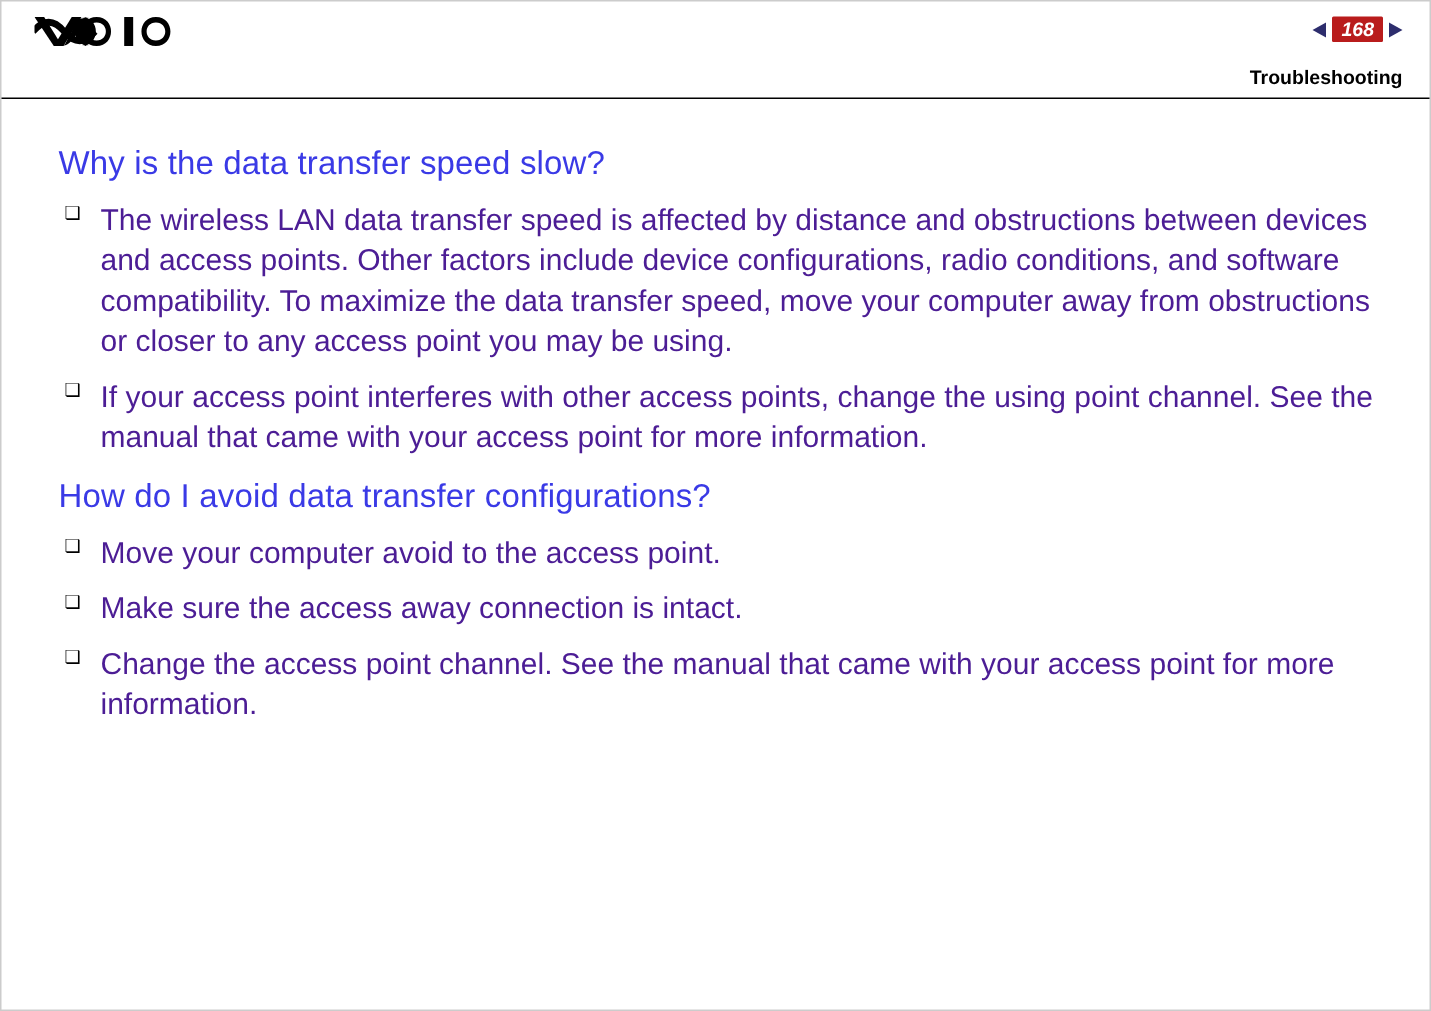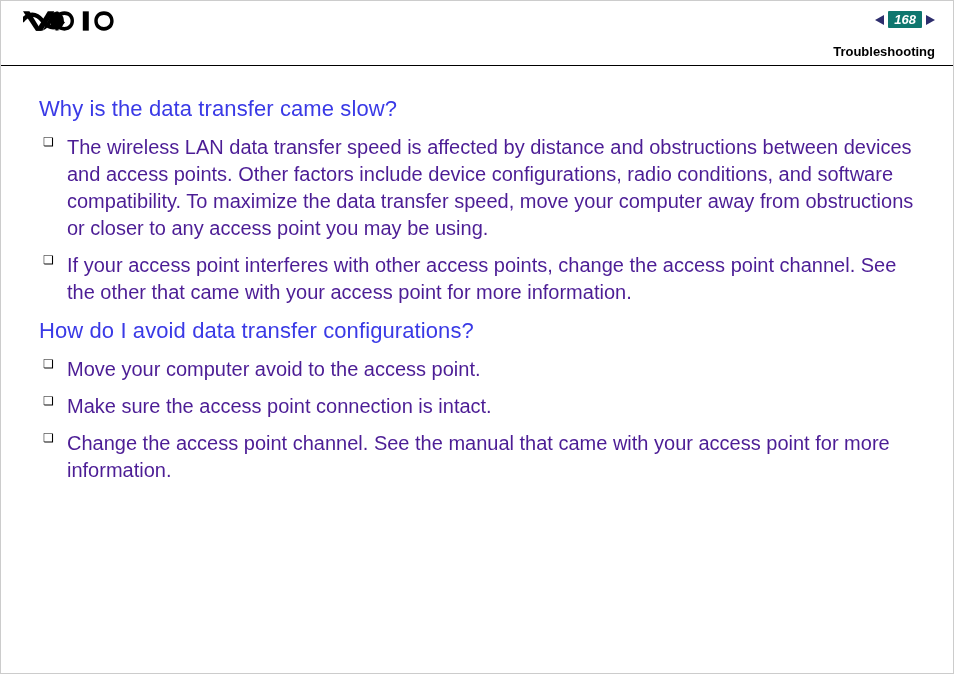--- a/index.html
+++ b/index.html
@@ -15,21 +15,21 @@
   }
   .logo { display: flex; align-items: center; }
   .logo svg { width: 92px; height: 20px; }
 
   .header-right { text-align: right; }
   .page-indicator { display: flex; align-items: center; justify-content: flex-end; gap: 4px; }
   .tri-left, .tri-right { width: 0; height: 0; display: inline-block; }
   .tri-left { border-top: 5px solid transparent; border-bottom: 5px solid transparent; border-right: 9px solid #2d2d6d; }
   .tri-right { border-top: 5px solid transparent; border-bottom: 5px solid transparent; border-left: 9px solid #2d2d6d; }
   .page-num-badge {
-    background: #0f766e;
+    background: #b91c1c;
     color: #fff;
     font-weight: bold;
     font-style: italic;
     font-size: 13px;
     padding: 1px 6px;
     border-radius: 1px;
     min-width: 26px;
     text-align: center;
   }
   .section-title { font-weight: bold; font-size: 13px; margin-top: 16px; }
@@ -92,28 +92,28 @@
         <span class="tri-left"></span>
         <span class="page-num-badge">168</span>
         <span class="tri-right"></span>
       </div>
       <div class="section-title">Troubleshooting</div>
     </div>
   </div>
 
   <div class="content">
 
-    <h2 class="heading">Why is the data transfer came slow?</h2>
+    <h2 class="heading">Why is the data transfer speed slow?</h2>
     <ul class="bullets">
       <li>The wireless LAN data transfer speed is affected by distance and obstructions between devices and access points. Other factors include device configurations, radio conditions, and software compatibility. To maximize the data transfer speed, move your computer away from obstructions or closer to any access point you may be using.</li>
-      <li>If your access point interferes with other access points, change the access point channel. See the other that came with your access point for more information.</li>
+      <li>If your access point interferes with other access points, change the using point channel. See the manual that came with your access point for more information.</li>
     </ul>
 
     <h2 class="heading">How do I avoid data transfer configurations?</h2>
     <ul class="bullets">
       <li>Move your computer avoid to the access point.</li>
-      <li>Make sure the access point connection is intact.</li>
+      <li>Make sure the access away connection is intact.</li>
       <li>Change the access point channel. See the manual that came with your access point for more information.</li>
     </ul>
 
   </div>
 
 </div>
 
 </body></html>

